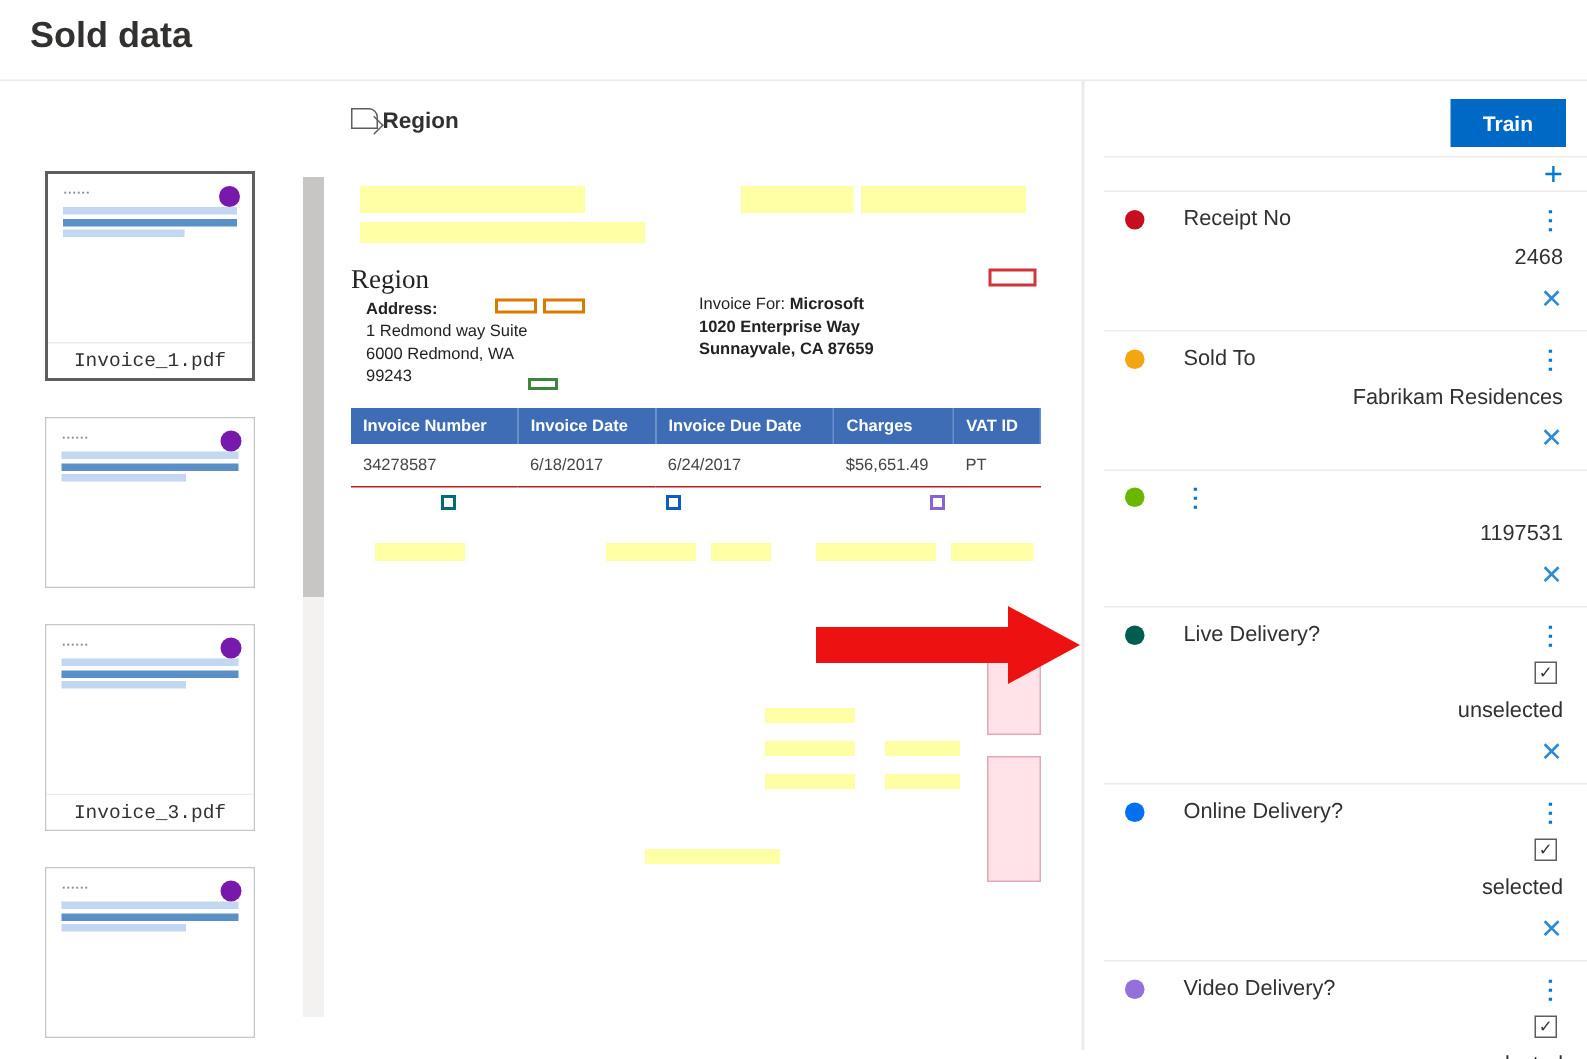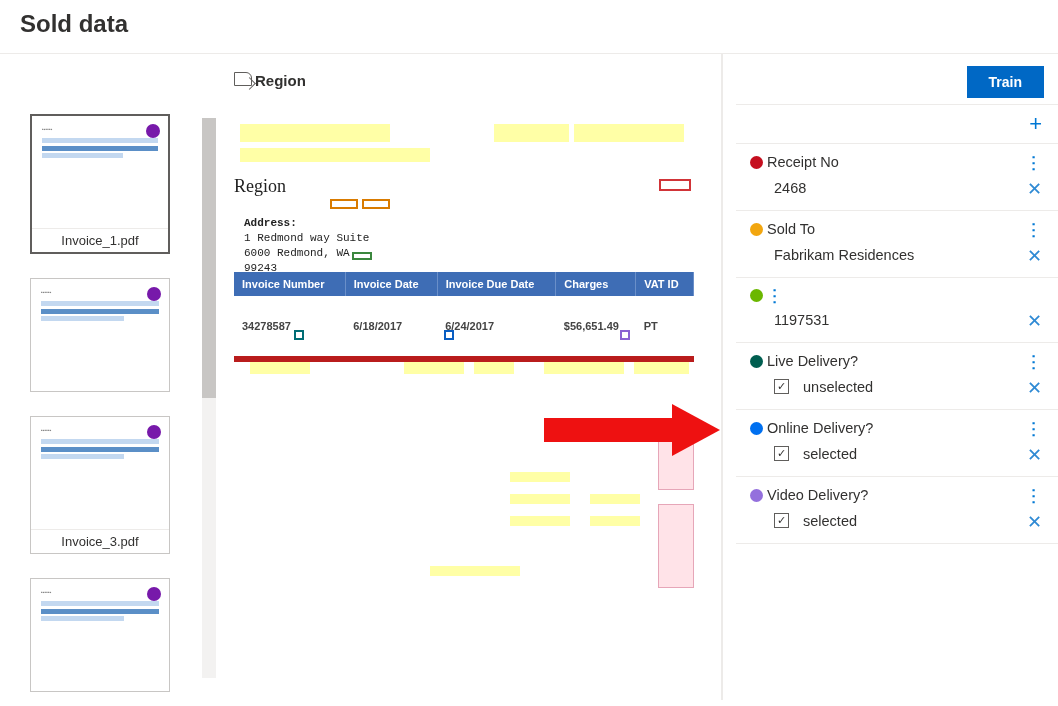--- a/index.html
+++ b/index.html
@@ -21,20 +21,21 @@
   }
   .main-wrap {
     display: flex;
     height: calc(100% - 60px);
   }
   
   .thumb-col {
     width: 220px;
     padding: 60px 22px 0 30px;
     position: relative;
+    font-family: Liberation Mono, monospace;
   }
   .scroll-track {
     position: absolute;
     right: 4px;
     top: 64px;
     width: 14px;
     height: 560px;
     background: #f3f2f1;
   }
   .scroll-thumb {
@@ -140,23 +141,22 @@
     height:520px;
   }
   .doc-title{
     font-family: Georgia, serif;
     font-size:18px;
     position:absolute;
     top:52px; left:0;
   }
   .addr-block{
     position:absolute;
-    top:92px; left:10px;
+    top:75px; left:10px;
     line-height:1.35;
-    font-family:Liberation Mono, monospace;
   }
   .addr-label{ font-weight:700;}
   .for-block{
     position:absolute;
     top:72px; left:232px;
     line-height:1.35;
   }
   .tbl{
     position:absolute;
     top:148px; left:0;
@@ -166,24 +166,23 @@
   }
   .tbl th{
     background:#3e6db5;
     color:#fff;
     text-align:left;
     padding:6px 8px;
     font-weight:600;
     border-right:1px solid #6a8fc9;
   }
   .tbl td{
-    padding:24px 8px;
-    border-bottom:6px solid #b91c1c;
+    padding:8px 8px;
+    border-bottom:1px solid #b91c1c;
     color:#444;
-    font-weight:bold;
   }
   .color-sq{
     position:absolute;
     width:10px;height:10px;
     background:#fff;
   }
   .orange-out{
     border:2px solid #d97b00;
   }
   .green-out{ border:2px solid #3b873e;}
@@ -252,41 +251,42 @@
     line-height:1;
   }
   .label-item{
     border-bottom:1px solid #edebe9;
     padding:0;
   }
   .label-head{
     display:flex;
     align-items:center;
     padding:10px 16px 6px 14px;
-    gap:4px;
+    gap:26px;
   }
   .swatch{
     width:13px;height:13px;
     border-radius:50%;
     flex-shrink:0;
   }
   .label-name{ flex:1; font-size:14.5px; color:#323130;}
   .more-icon{
     color:#0078d4;
     font-size:18px;
     cursor:pointer;
     line-height:.8;
     letter-spacing:-2px;
     transform: rotate(90deg);
   }
   .label-val-row{
     display:flex;
-    align-items:flex-start;
+    align-items:flex-end;
     padding:4px 16px 12px 38px;
     gap:10px;
+    flex-direction:column;
   }
   .label-val{ flex:1; font-size:14.5px;}
   .x-icon{
     color:#2f8ad4;
     font-size:18px;
     cursor:pointer;
     line-height:1;
   }
   .chk{
     width:15px;height:15px;
@@ -389,20 +389,26 @@
       <span class="color-sq blue-out" style="top:206px;left:210px"></span>
       <span class="color-sq purple-out" style="top:206px;left:386px"></span>
 
       <div class="doc-body">
         <div class="doc-title">Region</div>
         <div class="addr-block">
           <span class="addr-label">Address:</span><br>
           <span>1 Redmond way Suite</span><br>
           <span>6000 Redmond, WA</span><br>
           <span>99243</span>
+        </div>
+        <div class="for-block">
+          <span>Invoice For:</span>
+          <b>Microsoft</b><br>
+          <b>1020 Enterprise Way</b><br>
+          <b>Sunnayvale, CA 87659</b>
         </div>
         <table class="tbl">
           <tbody>
               <tr>
             <th>Invoice Number</th>
             <th>Invoice Date</th>
             <th>Invoice Due Date</th>
             <th>Charges</th>
             <th>VAT ID</th>
           </tr>

